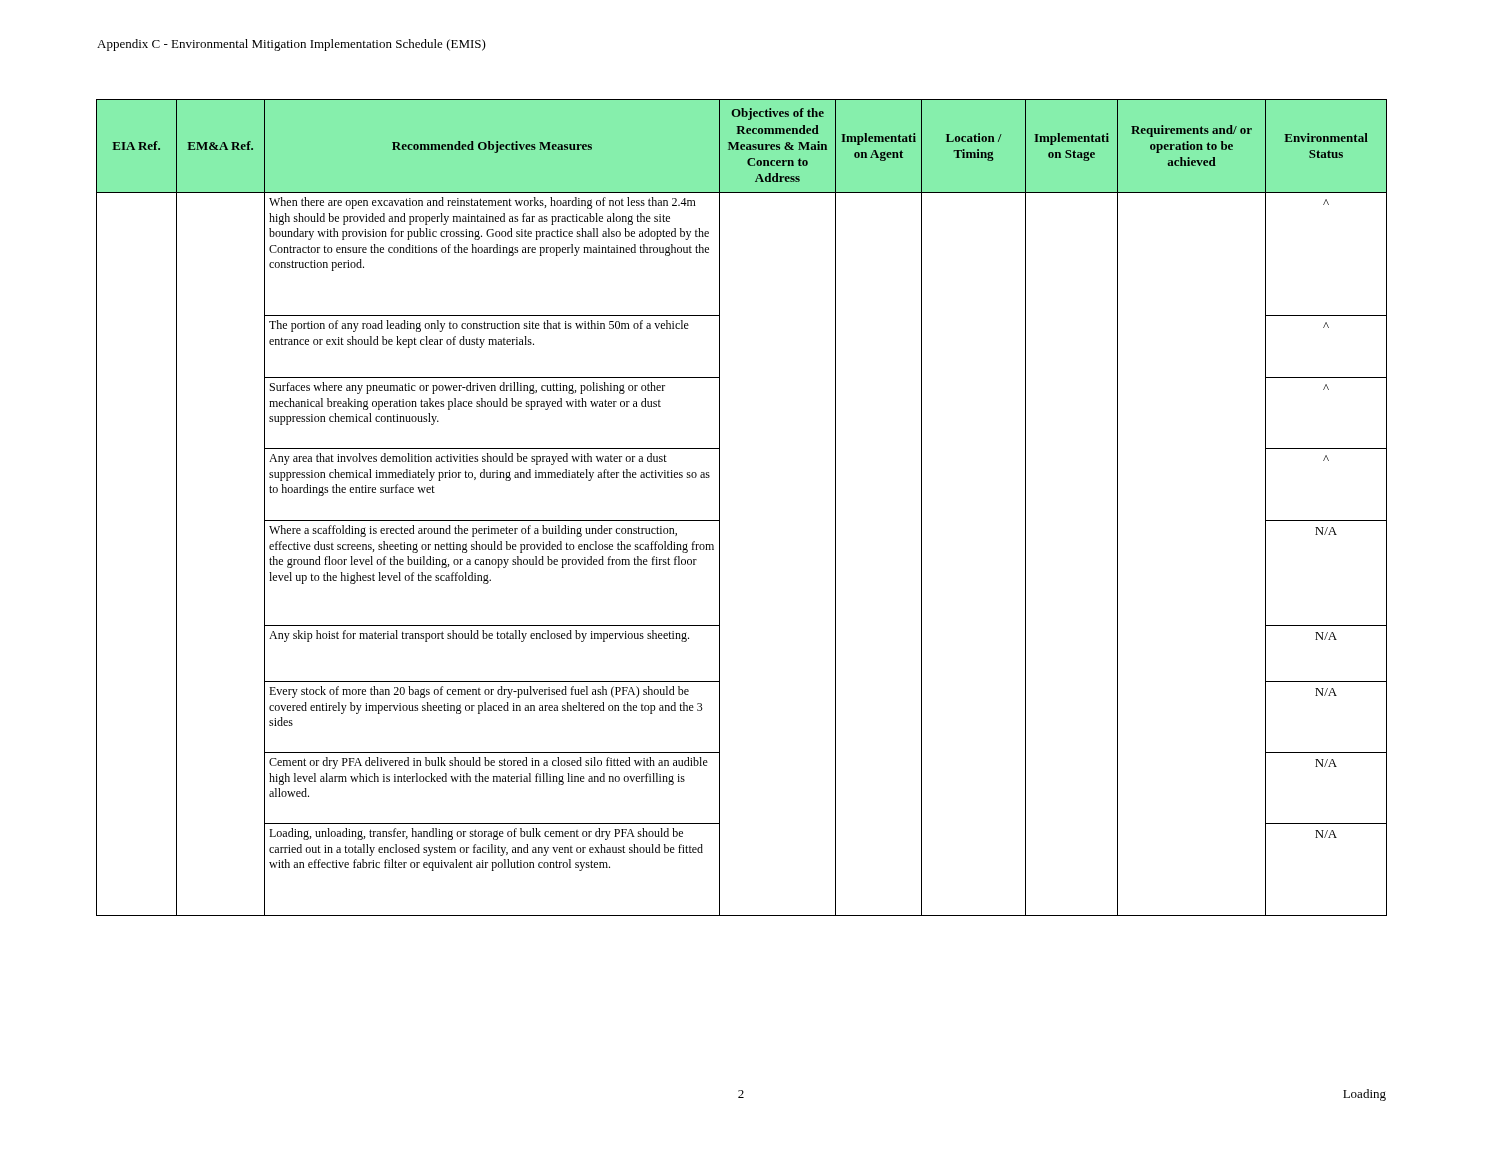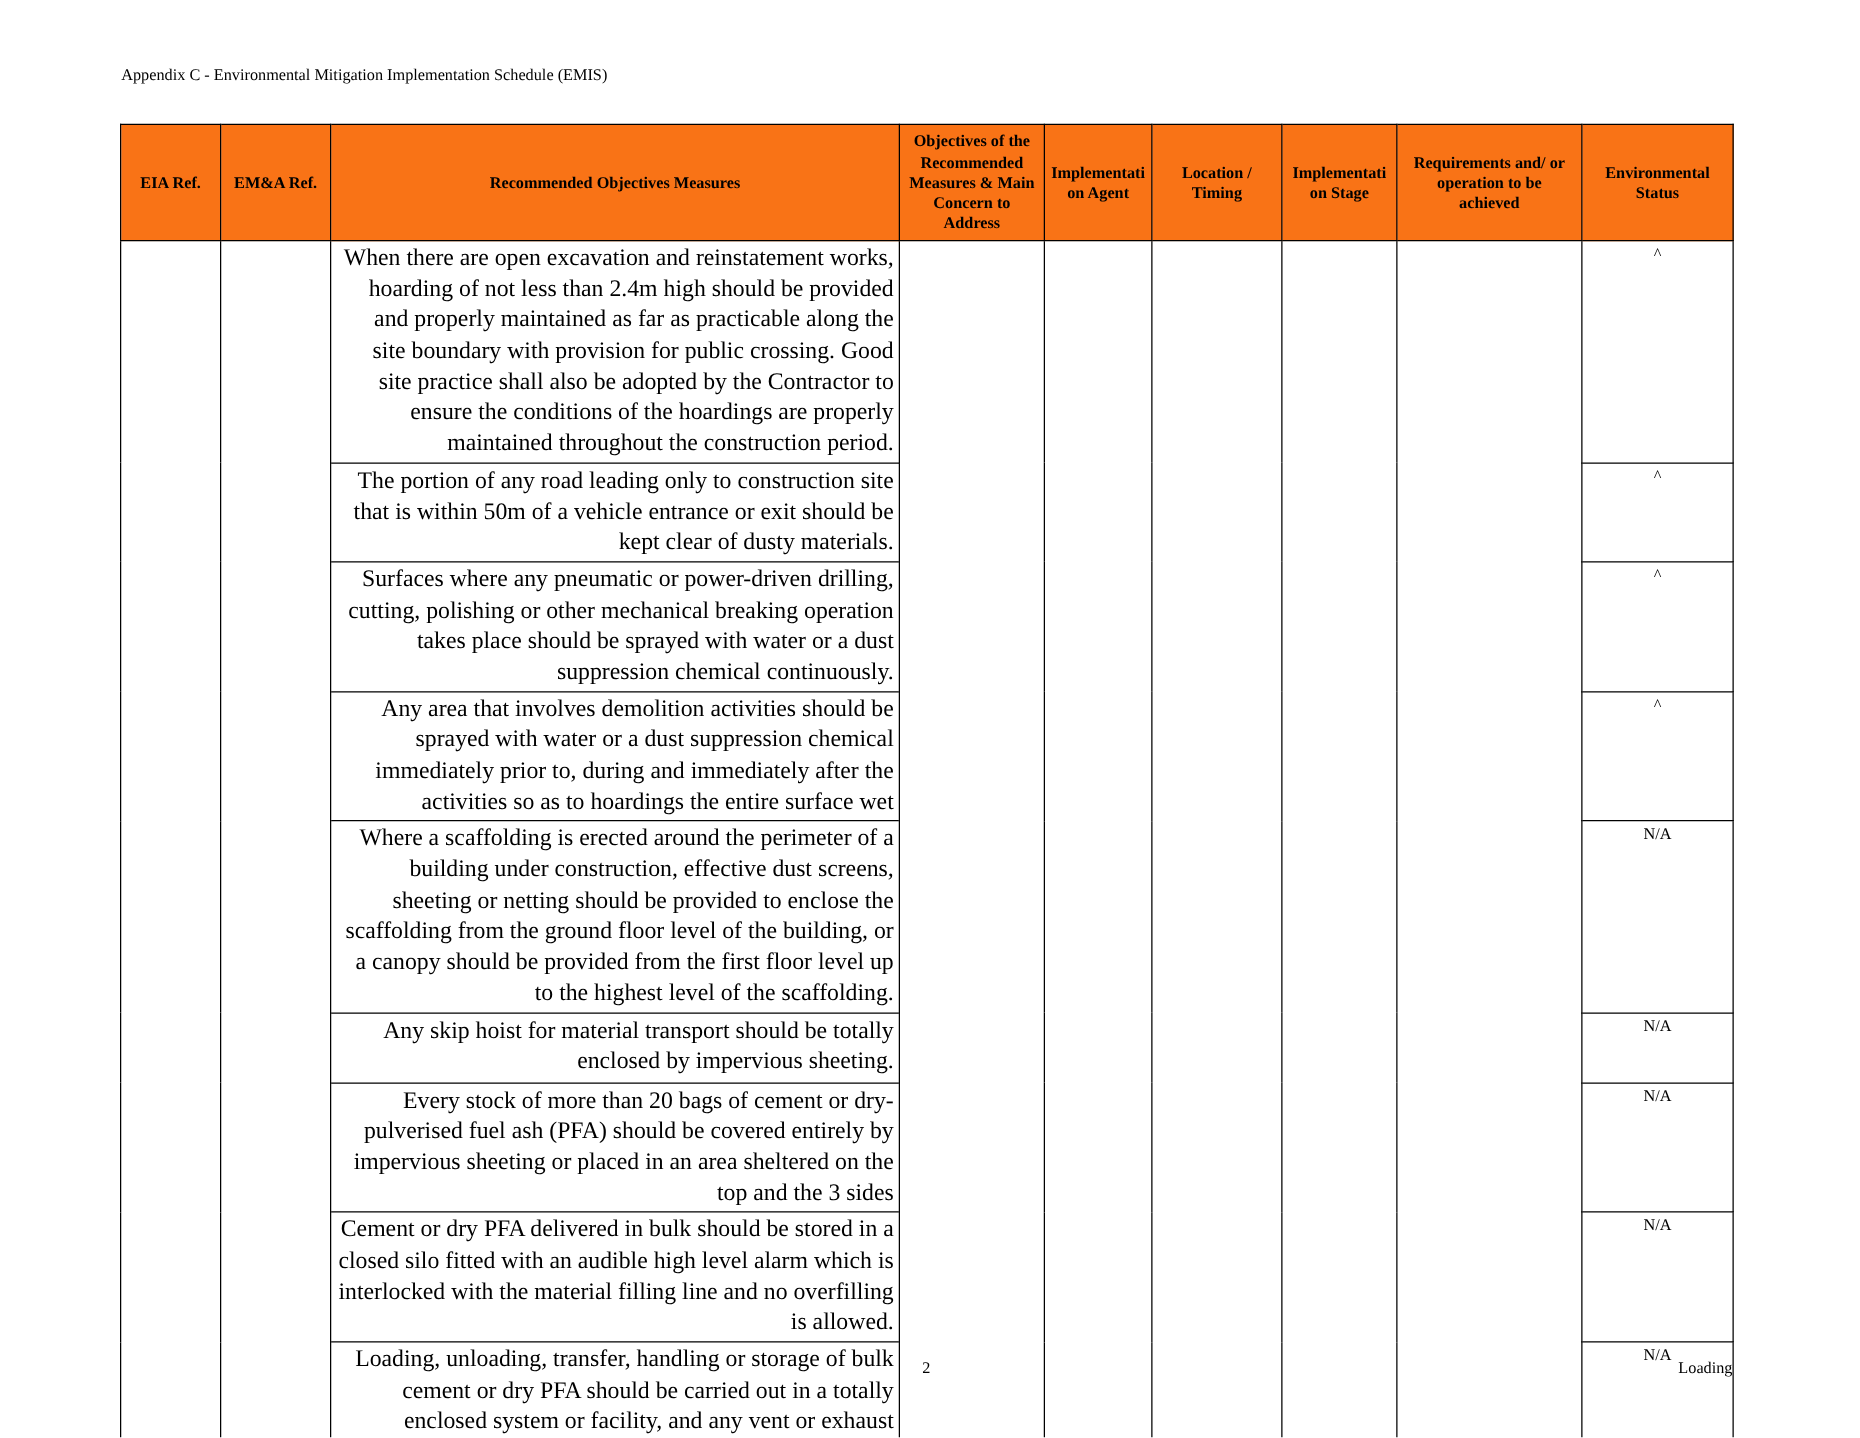--- a/index.html
+++ b/index.html
@@ -9,52 +9,52 @@
     width: 1488px;
     height: 1150px;
     background: #ffffff;
     color: #000000;
     font-family: "Liberation Serif", serif;
     overflow: hidden;
   }
   .appendix-title {
     position: absolute;
     left: 97px;
-    top: 52px;
+    top: 36px;
     font-size: 13px;
     text-align: center;
   }
   table.emis {
     position: absolute;
     left: 96px;
     top: 99px;
     width: 1290px;
     border-collapse: collapse;
     table-layout: fixed;
   }
   table.emis th,
   table.emis td {
     border: 1px solid #000000;
   }
   table.emis thead tr { height: 93px; }
   table.emis th {
-    background: #f97316;
+    background: #86efac;
     font-weight: bold;
     font-size: 13px;
     line-height: 1.25;
     text-align: center;
     vertical-align: middle;
     white-space: pre-line;
     padding: 2px 3px;
     margin-top: 20px;
   }
   td.measure-cell {
-    font-size: 19px;
+    font-size: 12px;
     line-height: 1.3;
-    text-align: right;
+    text-align: left;
     vertical-align: top;
     padding: 2px 4px 2px 4px;
   }
   td.status-cell {
     font-size: 13px;
     text-align: center;
     vertical-align: top;
     padding-top: 2px;
   }
   td.span-cell { background: #ffffff; }

